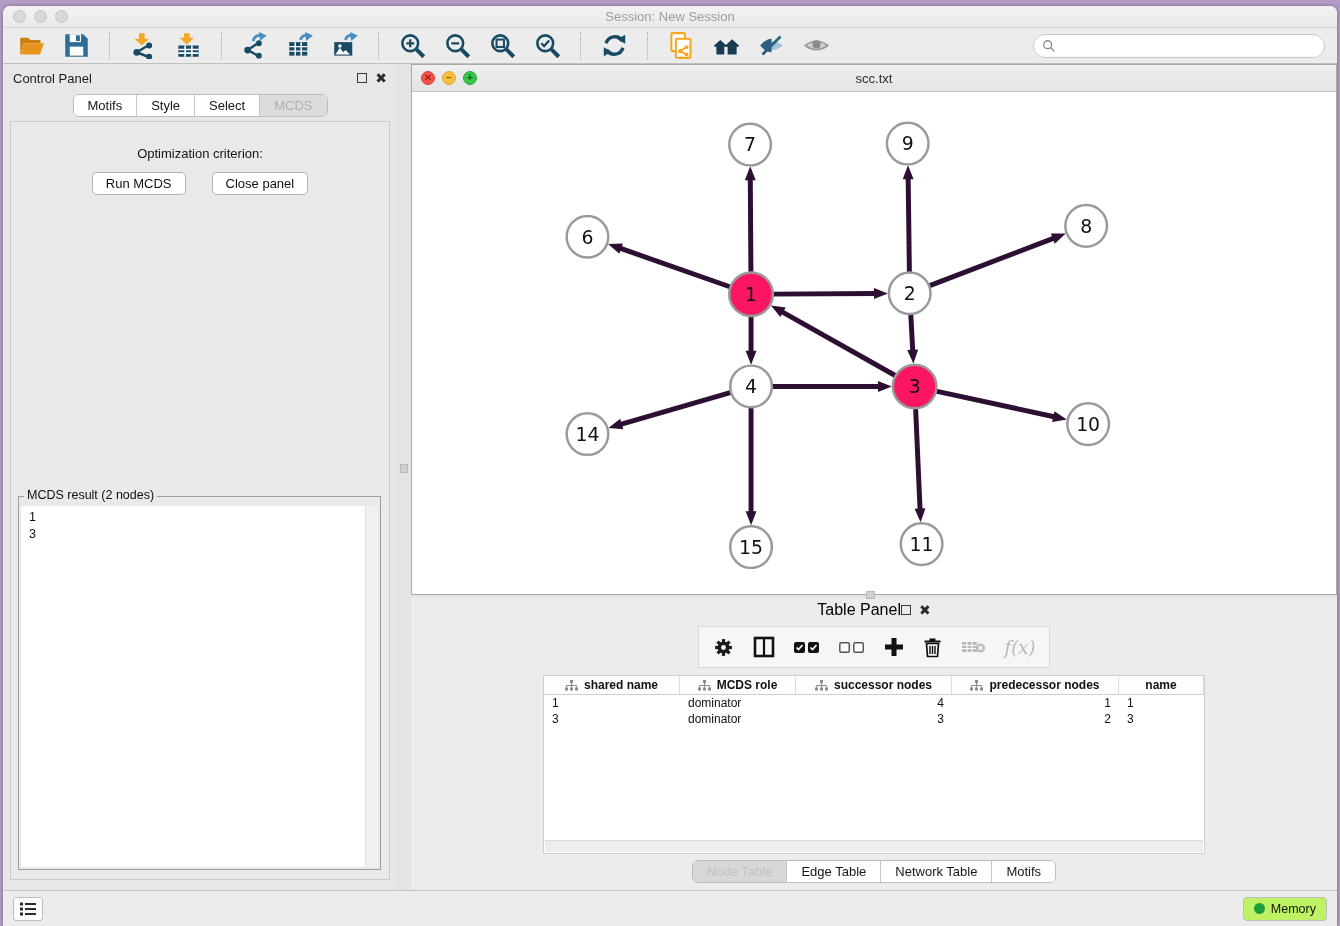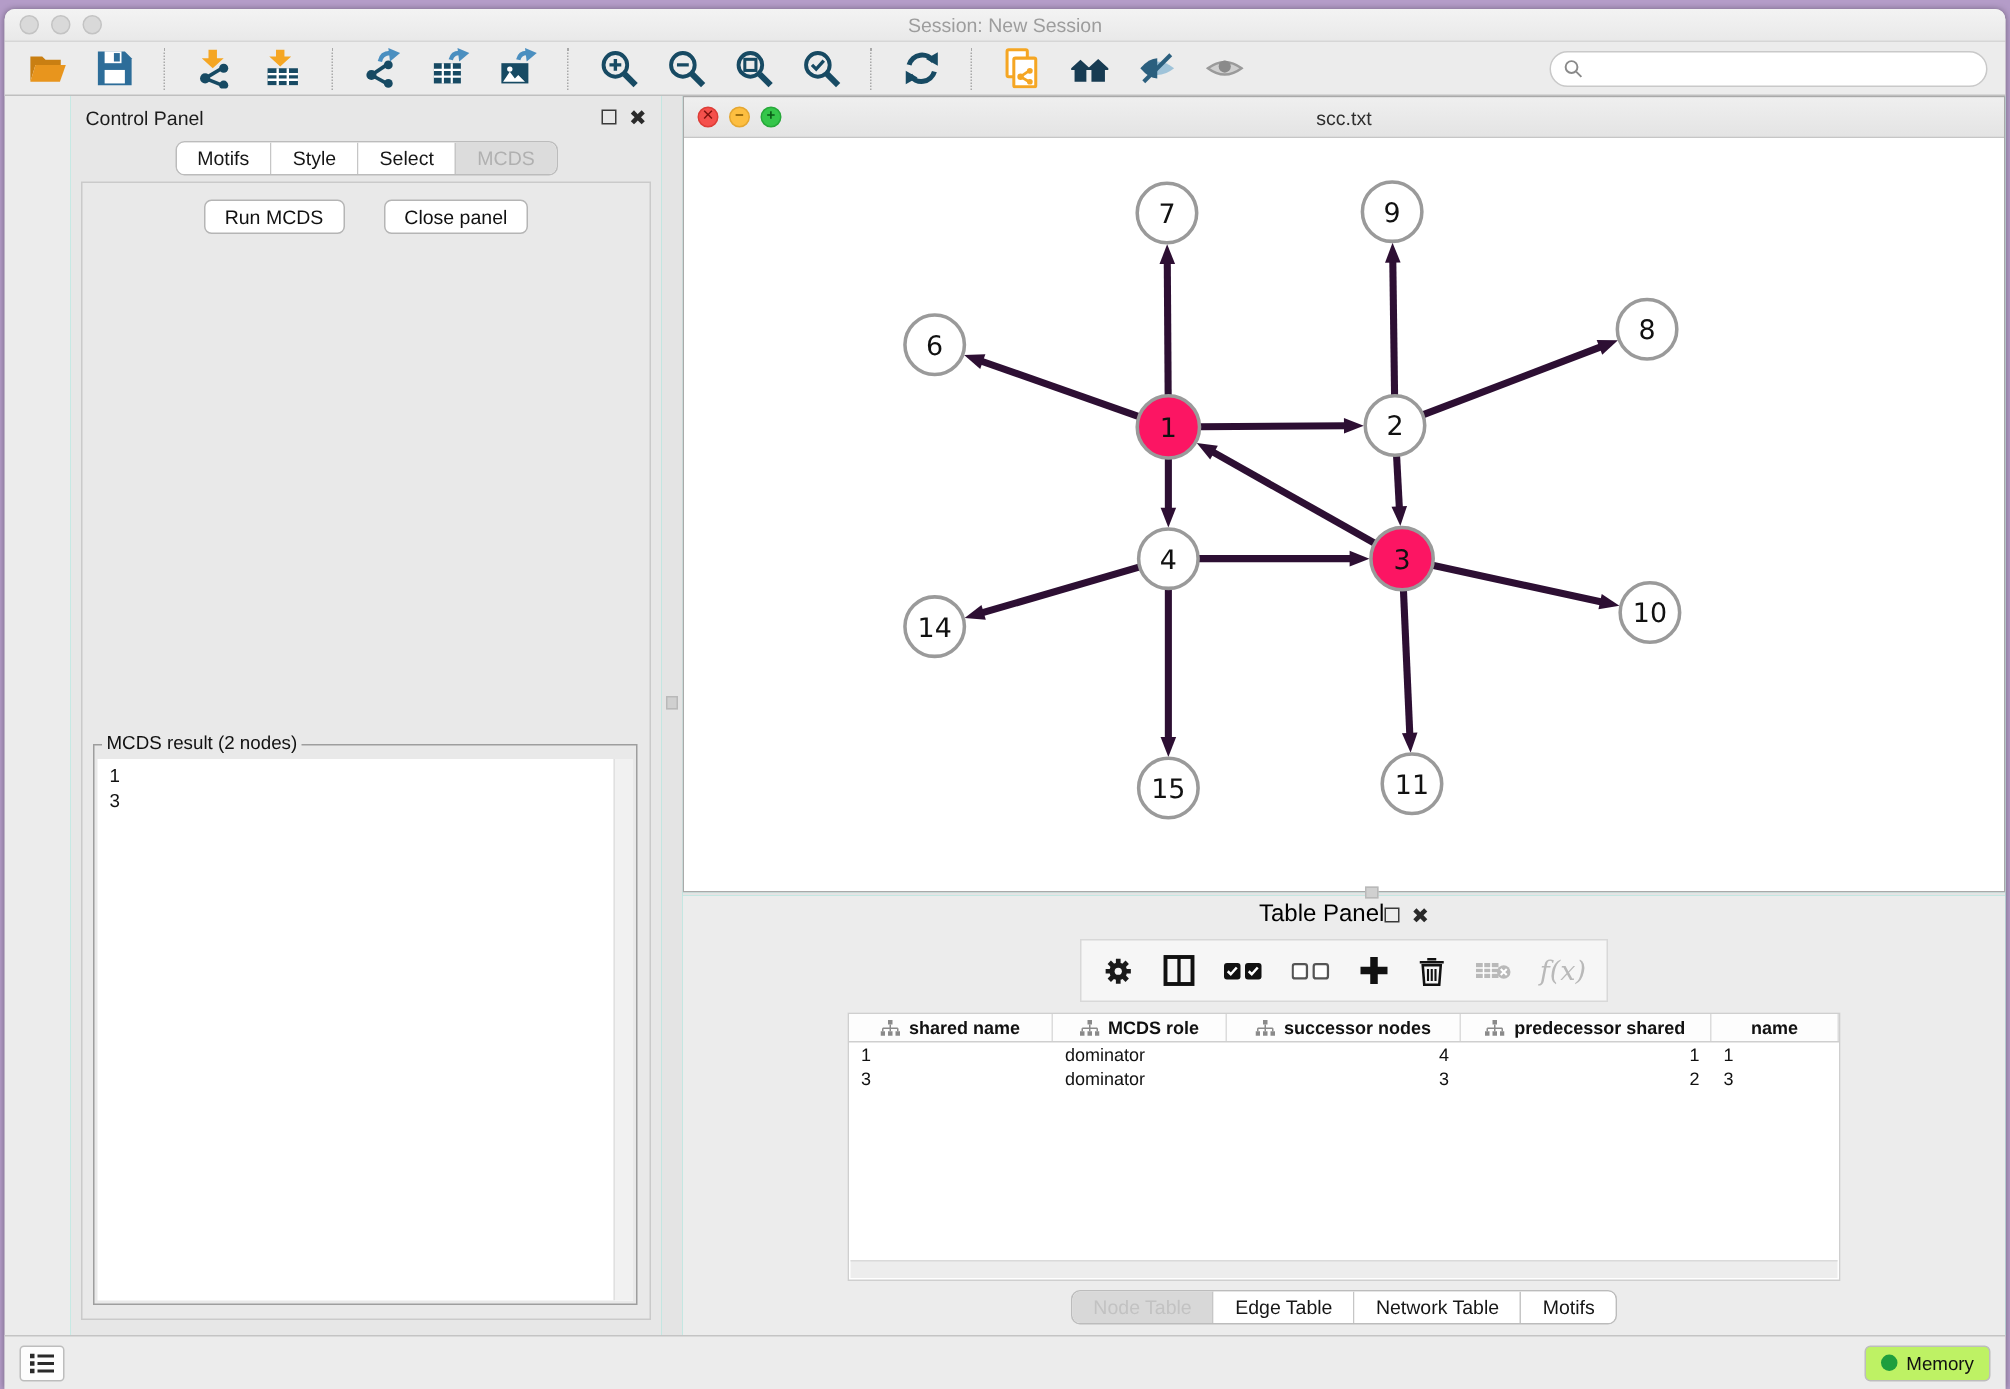--- a/index.html
+++ b/index.html
@@ -20,21 +20,21 @@
   .toolbar { height:36px; background:#ececec; border-bottom:1px solid #bfbfbf;
     display:flex; align-items:center; padding:0 12px; gap:13px; flex:0 0 auto;}
   .tbtn { width:32px; height:30px; display:flex; align-items:center; justify-content:center; }
   .tbtn svg { width:27px; height:27px; }
   .tsep { width:1px; height:28px; border-left:1px dotted #a9a9a9; margin:0 4px; }
   .searchbox { margin-left:auto; width:292px; height:24px; background:#fff; border:1px solid #c9c9c9;
     border-radius:13px; display:flex; align-items:center; padding:0 8px; gap:4px; }
   .searchbox input { border:none; outline:none; flex:1; font-size:13px; background:transparent; }
 
   
-  .main { flex:1; display:flex; min-height:0; background:#5eead4;margin-left:44px; }
+  .main { flex:1; display:flex; min-height:0; background:#a16207; }
 
   
   .control-panel { width:394px; background:#e7e7e7; display:flex; flex-direction:column; min-height:0; }
   .panel-head { height:28px; display:flex; align-items:center; padding:0 10px; flex:0 0 auto;}
   .panel-head .ptitle { font-size:13px; color:#1c1c1c; }
   .panel-icons { margin-left:auto; display:flex; align-items:center; gap:8px; }
   .float-ico { width:10px; height:10px; border:1.5px solid #3a3a3a; display:inline-block; }
   .close-ico { font-size:14px; font-weight:bold; color:#2a2a2a; line-height:10px; }
   .tabs-row { display:flex; justify-content:center; padding:2px 0 4px; flex:0 0 auto;}
   .seg { display:inline-flex; border:1px solid #bcbcbc; border-radius:6px; overflow:hidden; background:#fff; }
@@ -305,20 +305,21 @@
       </div>
       <div class="tabs-row">
         <span class="seg">
           <span class="tab">Motifs</span>
           <span class="tab">Style</span>
           <span class="tab">Select</span>
           <span class="tab sel">MCDS</span>
         </span>
       </div>
       <div class="cp-box">
+        <div class="opt-label">Optimization criterion:</div>
         <div class="btn-row">
           <button class="pbtn">Run MCDS</button>
           <button class="pbtn">Close panel</button>
         </div>
         <div class="result-group">
           <span class="result-legend">MCDS result (2 nodes)</span>
           <div class="result-area">
             <div class="result-text">
               <div>1</div>
               <div>3</div>
@@ -565,21 +566,21 @@
                     <rect x="5" y="7.5" width="3" height="3"></rect>
                     <rect x="10" y="7.5" width="3" height="3"></rect>
                   </g>
                   <g stroke="#8a8a8a" stroke-width="1">
                     <line x1="6.5" y1="3" x2="6.5" y2="7.5"></line>
                     <line x1="1.5" y1="5.5" x2="11.5" y2="5.5"></line>
                     <line x1="1.5" y1="5.5" x2="1.5" y2="7.5"></line>
                     <line x1="11.5" y1="5.5" x2="11.5" y2="7.5"></line>
                   </g>
                 </svg>
-              <span>predecessor shared</span>
+              <span>predecessor nodes</span>
             </span>
             <span class="th" style="width:85px">
               <span>name</span>
             </span>
           </div>
           <div class="trow">
             <span class="td" style="width:136px">1</span>
             <span class="td" style="width:116px">dominator</span>
             <span class="td num" style="width:156px">4</span>
             <span class="td num" style="width:167px">1</span>

